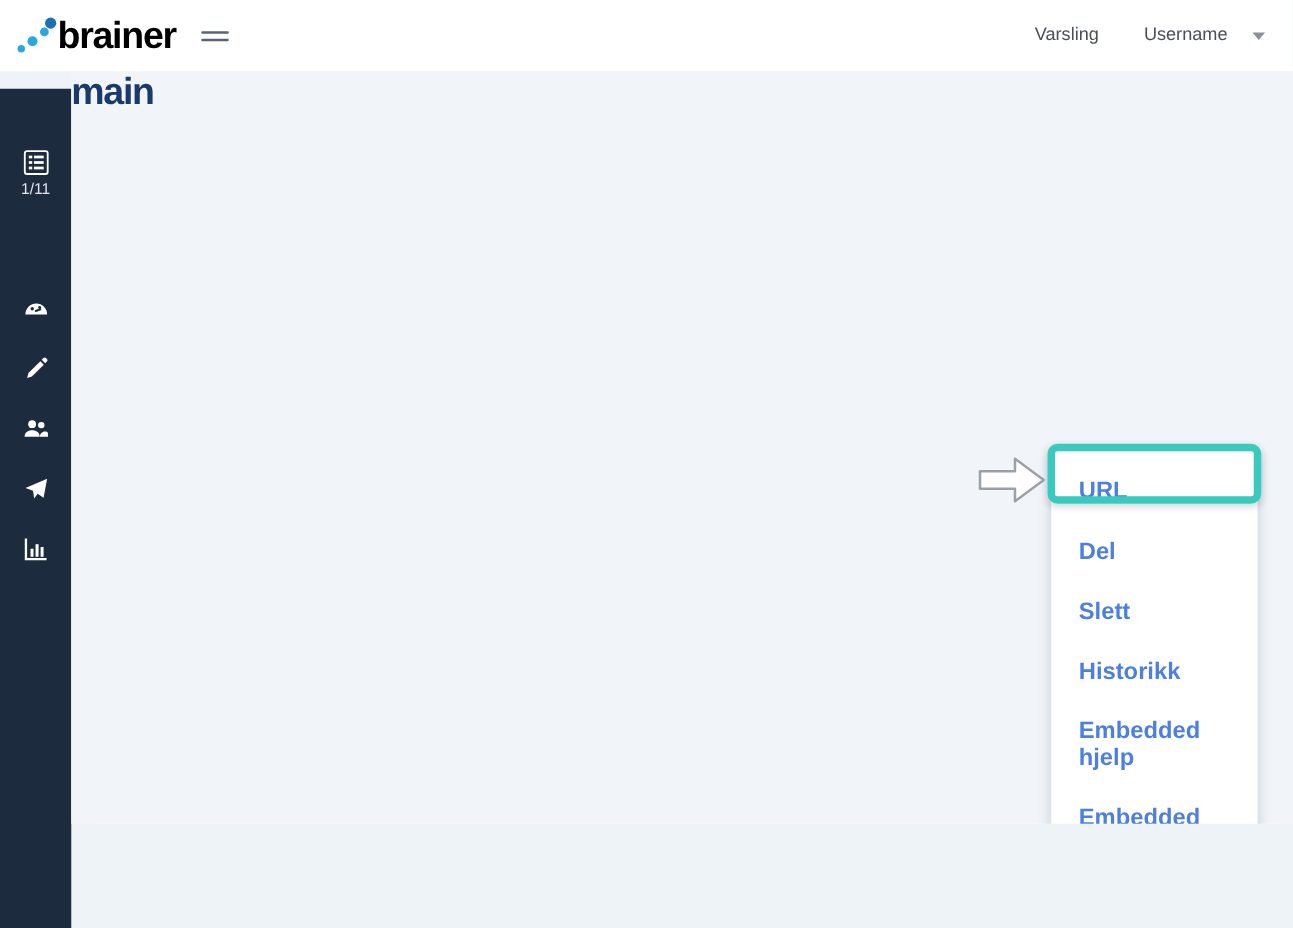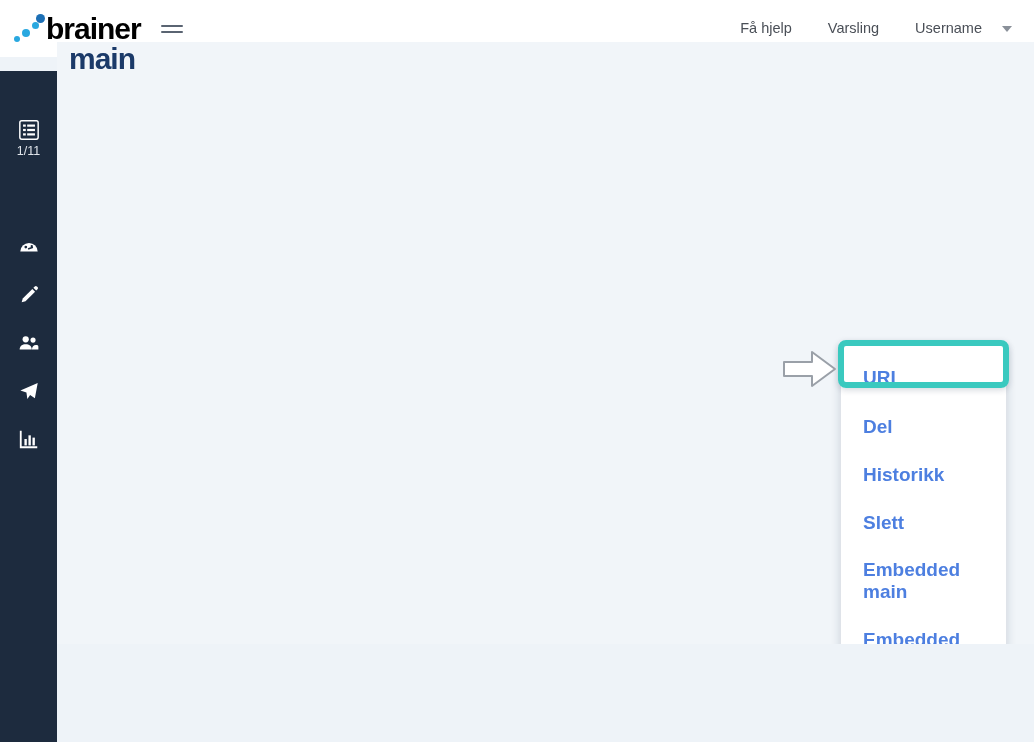--- a/index.html
+++ b/index.html
@@ -64,25 +64,24 @@
     align-items: center; cursor: pointer;
   }
   .side-item.first { margin-top: 48px; }
   .side-badge-num { color: #dfe4ea; font-size: 12.5px; margin-top: 3px; }
   .side-ic { width: 22px; height: 22px; display: block; }
   .side-gap-a { height: 78px; }
   .side-gap   { height: 26px; }
 
   
   .main {
-    position: absolute; top: 42px; left: 57px;
+    position: absolute; top: 57px; left: 57px;
     width: 977px; height: 602px;
     background: #f1f5f9;
     overflow: hidden;
-    padding-left: 12px;
   }
 
   
   .tabcard {
     position: absolute; top: 41px; left: 19px;
     width: 949px; height: 51px;
     background: #fff; border-radius: 5px;
     box-shadow: 0 1px 3px rgba(20,40,70,.14);
     display: flex; align-items: center;
   }
@@ -260,21 +259,20 @@
         <i class="d4"></i>
     </span>
     <span class="logo-text"><span class="main">main</span><span class="brainer">brainer</span>
     </span>
   </div>
   <div class="hamburger">
     <span></span>
       <span></span>
   </div>
   <div class="topnav">
-    <a>Få hjelp</a>
     <a>Varsling</a>
     <a>Username</a>
     <span class="caret-down"></span>
   </div>
 </div>
 
 <div class="sidebar">
   <div class="side-item first">
     <svg class="side-ic" viewBox="0 0 24 24">
       <rect x="2" y="2" width="20" height="20" rx="2" fill="none" stroke="#ffffff" stroke-width="1.6"></rect>
@@ -489,23 +487,23 @@
           </svg>
         </div>
 
       </div>
     </div>
   </div>
 
   <div class="dropdown">
     <div class="dd-item first">URL</div>
     <div class="dd-item">Del</div>
+    <div class="dd-item">Slett</div>
     <div class="dd-item">Historikk</div>
-    <div class="dd-item">Slett</div>
-    <div class="dd-item">Embedded main</div>
+    <div class="dd-item">Embedded hjelp</div>
     <div class="dd-item">Embedded navn og mappe</div>
   </div>
 
   <div class="hl-box"></div>
 
   <svg class="arrow-cursor" viewBox="0 0 56 40">
     <path d="M2 13 H30 V3 L53 20 L30 37 V27 H2 Z" fill="#ffffff" stroke="#9aa0a8" stroke-width="2" stroke-linejoin="round"></path>
   </svg>
 
 </div>

